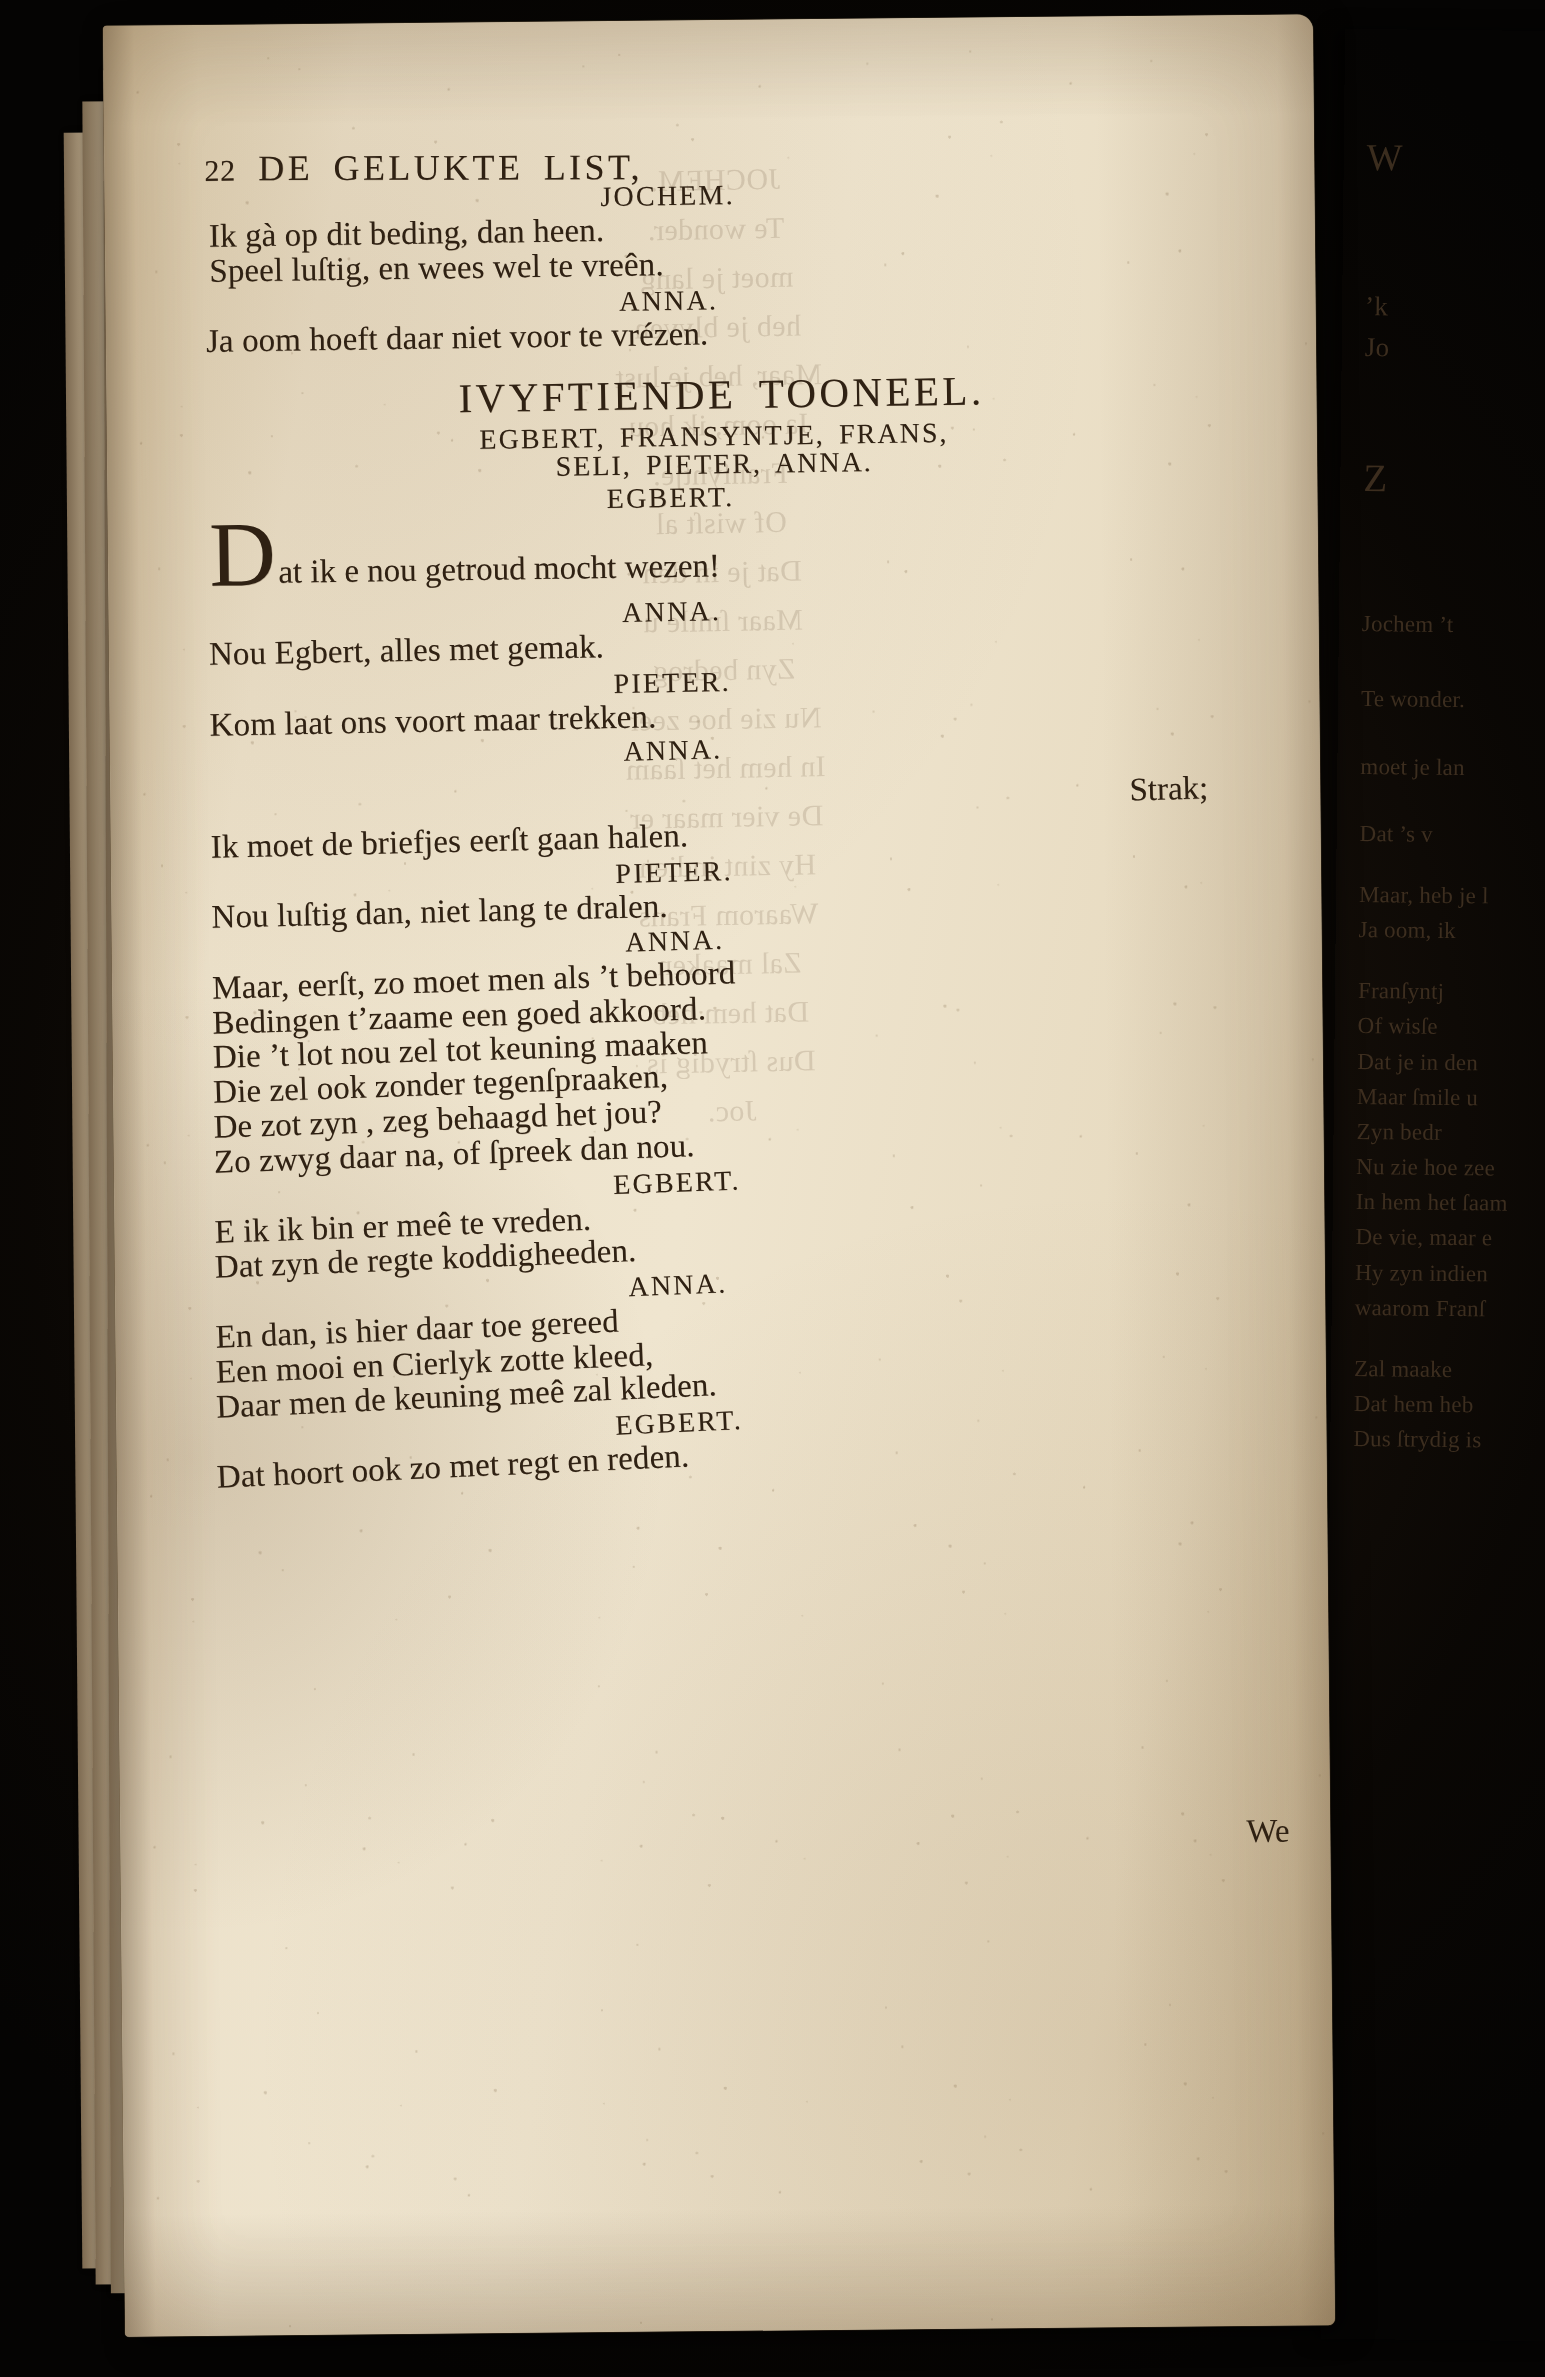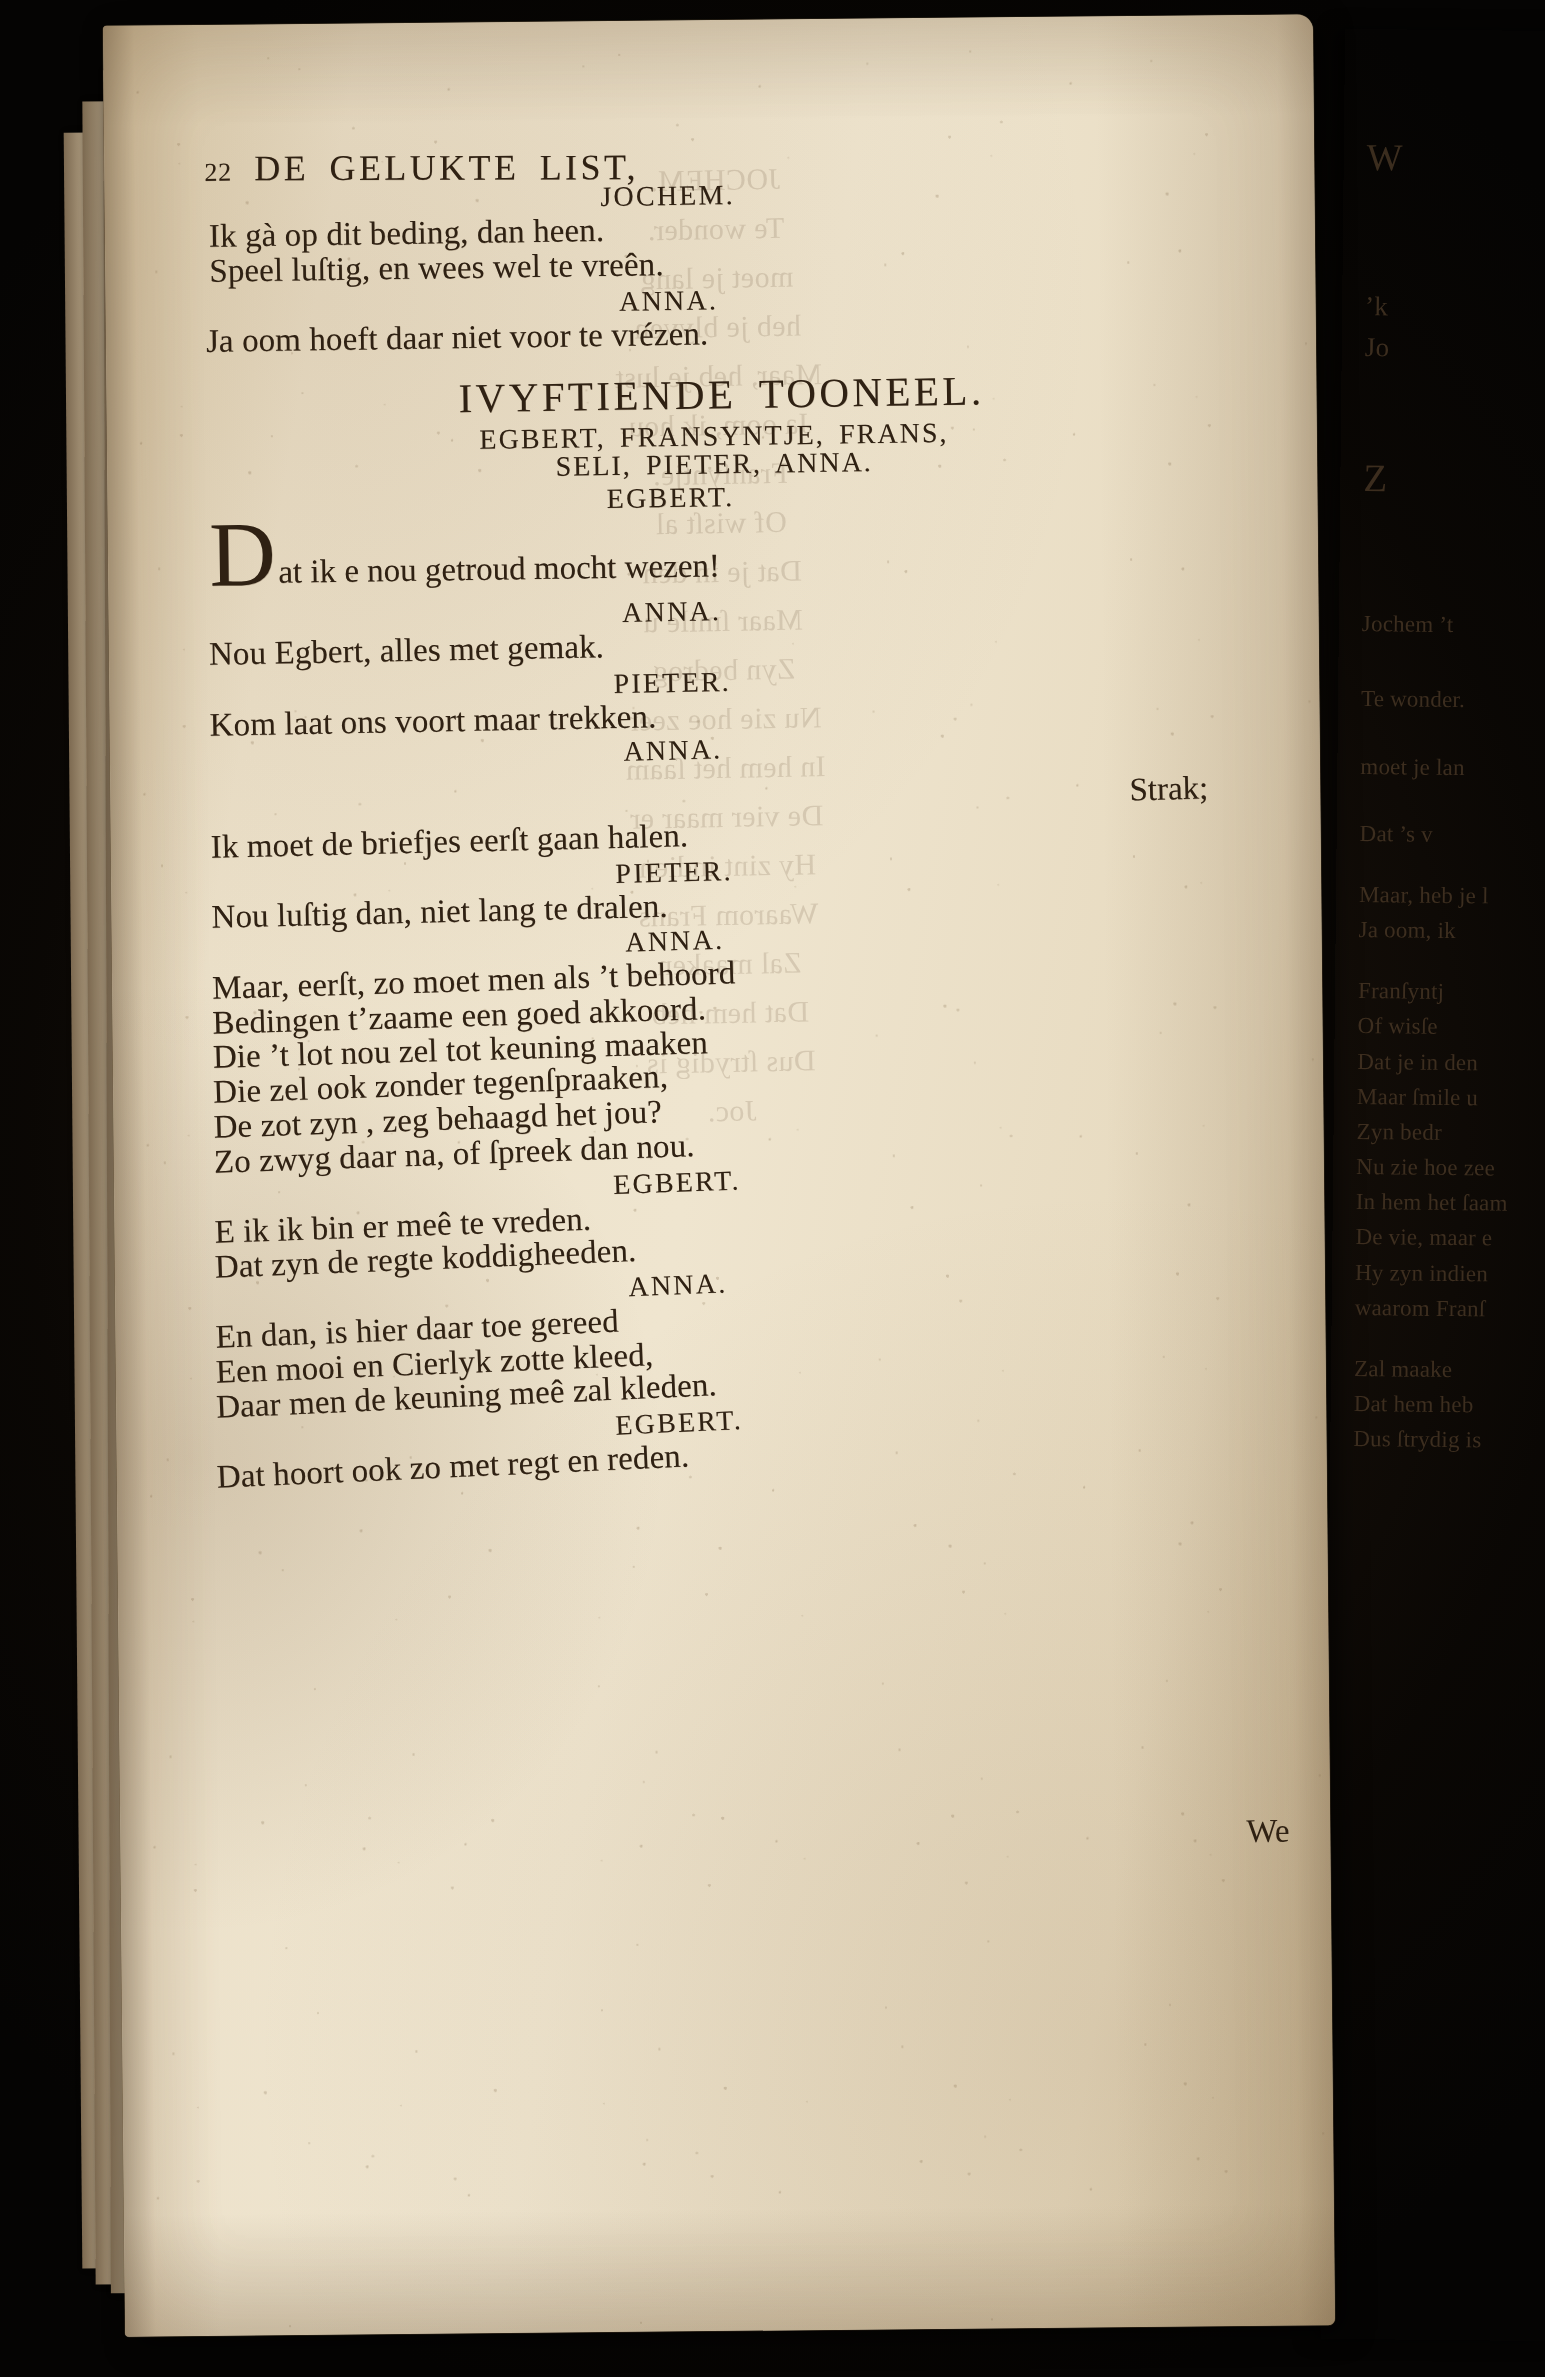--- a/index.html
+++ b/index.html
@@ -160,21 +160,21 @@
   }
 
   .running-head {
     display: flex;
     align-items: baseline;
     gap: 23px;
     margin-bottom: 5.4px;
     transform: rotate(-0.35deg);
   }
   .folio {
-    font-size: 26px;
+    font-size: 30px;
     letter-spacing: 0.7px;
   }
   .head-title {
     font-size: 36px;
     letter-spacing: 3.4px;
     word-spacing: 8px;
     white-space: nowrap;
     transform: rotate(0.75deg);
     transform-origin: left center;
   }

